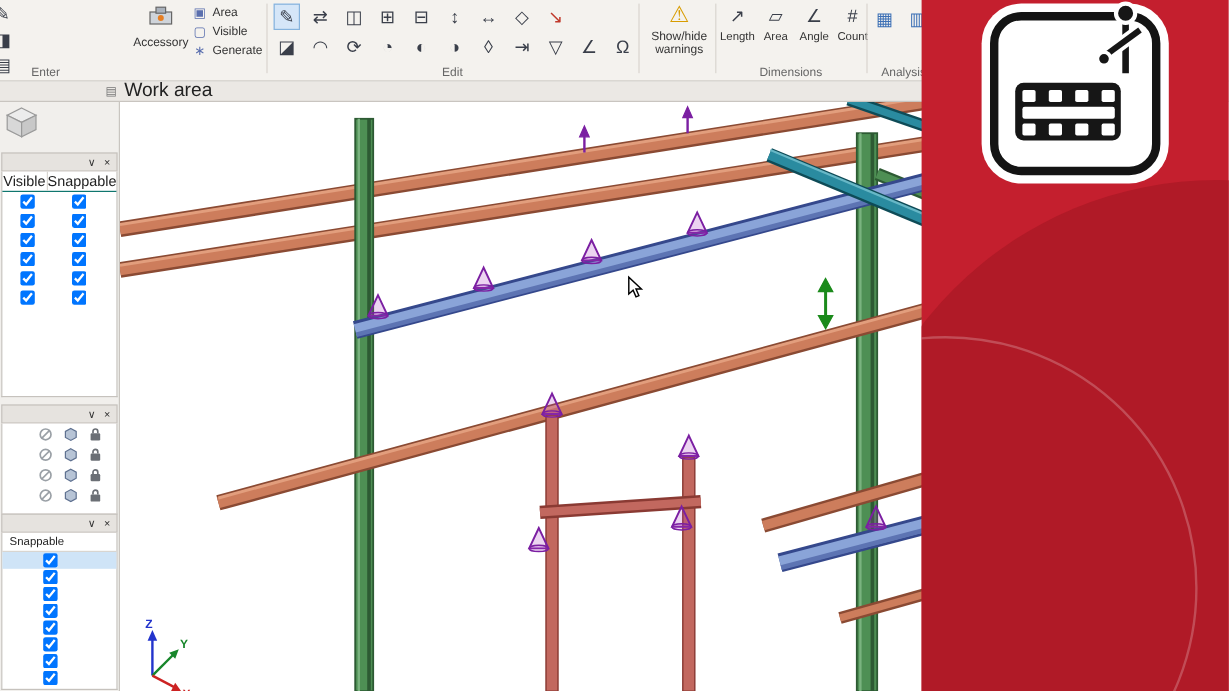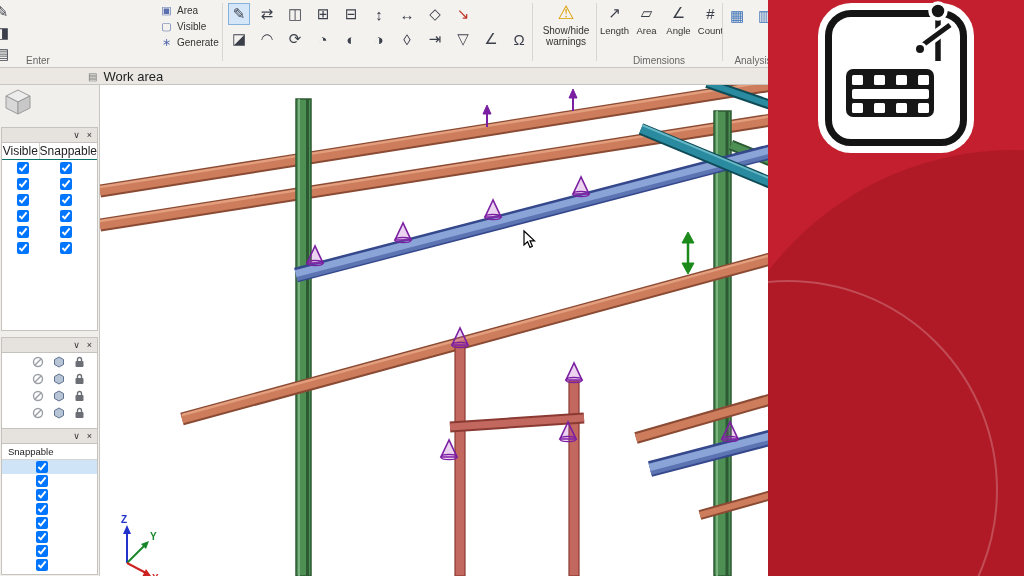--- a/index.html
+++ b/index.html
@@ -26,21 +26,21 @@
 .warn-lbl{font-size:10px;color:#333;text-align:center;line-height:11px}
 .dim-row{position:absolute;top:3px;display:flex;gap:3px}
 .dim-item{width:29px;display:flex;flex-direction:column;align-items:center;gap:2px}
 .dim-icon{font-size:15px;color:#3a3f4a;height:20px;display:flex;align-items:center}
 .dim-label{font-size:9.5px;color:#333}
 .grp-lbl{position:absolute;bottom:1px;text-align:center;font-size:10px;color:#666}
 
 
 .workbar{position:absolute;left:0;top:68px;width:1024px;height:17px;background:#ebe8e4;border-bottom:1px solid #c9c5c0;display:flex;align-items:center}
 .wa-ico{margin-left:88px;font-size:10px;color:#777}
-.wa-lbl{margin-left:6px;font-size:13px;color:#222}
+.wa-lbl{margin-left:6px;font-size:16px;color:#222}
 
 
 .sidebar{position:absolute;left:0;top:85px;width:100px;height:491px;background:#f1efec;border-right:1px solid #c9c5c0}
 .navcube{position:absolute;left:4px;top:4px}
 .phead{position:absolute;left:1px;width:97px;height:16px;background:#e6e3df;border:1px solid #c6c2bd;display:flex;justify-content:flex-end;align-items:center;gap:7px;padding-right:5px}
 .ph-btn{font-size:9px;color:#333;line-height:1}
 .pbody{position:absolute;left:1px;width:97px;background:#fff;border:1px solid #c6c2bd;border-top:none}
 .p1{top:58px;height:188px}
 .p1-head{display:flex;height:17px;border-bottom:1px solid #0f766e;font-size:12px;color:#222}
 .p1h{display:flex;align-items:center;justify-content:center}
@@ -75,20 +75,28 @@
 <div id="app">
 
   <div class="ribbon">
     <div class="left-strip" id="left-strip">
         <span class="ribbon-icon">✎</span>
         <span class="ribbon-icon">◨</span>
         <span class="ribbon-icon">▤</span>
       </div>
 
 
+    <div class="big-btn" style="left:105px">
+      <svg width="26" height="26">
+        <rect x="4" y="8" width="18" height="10" fill="#cfd4da" stroke="#666"></rect>
+        <rect x="9" y="4" width="8" height="5" fill="#aab2bc" stroke="#666"></rect>
+        <circle cx="13" cy="13" r="2.5" fill="#e67e22"></circle>
+      </svg>
+      <span class="big-lbl">Accessory</span>
+    </div>
 
     <div class="stack" id="enter-stack" style="left:158px">
         <div class="stack-item">
           <span class="sicon">▣</span>
           <span>Area</span>
         </div>
         <div class="stack-item">
           <span class="sicon">▢</span>
           <span>Visible</span>
         </div>
@@ -156,20 +164,21 @@
       </div>
 
     <div class="vsep" style="left:722px"></div>
 
     <div class="irow" id="analysis-icons" style="position:absolute;left:726px;top:5px">
         <span class="ribbon-icon" style="color: rgb(59, 111, 181);">▦</span>
         <span class="ribbon-icon" style="color: rgb(59, 111, 181);">▥</span>
       </div>
 
     <span class="grp-lbl" style="left:14px;width:48px">Enter</span>
+    <span class="grp-lbl" style="left:222px;width:310px">Edit</span>
     <span class="grp-lbl" style="left:596px;width:126px">Dimensions</span>
     <span class="grp-lbl" style="left:722px;width:62px">Analysis</span>
   </div>
 
   <div class="workbar">
     <span class="wa-ico">▤</span>
     <span class="wa-lbl">Work area</span>
   </div>
 
   <div class="sidebar">

